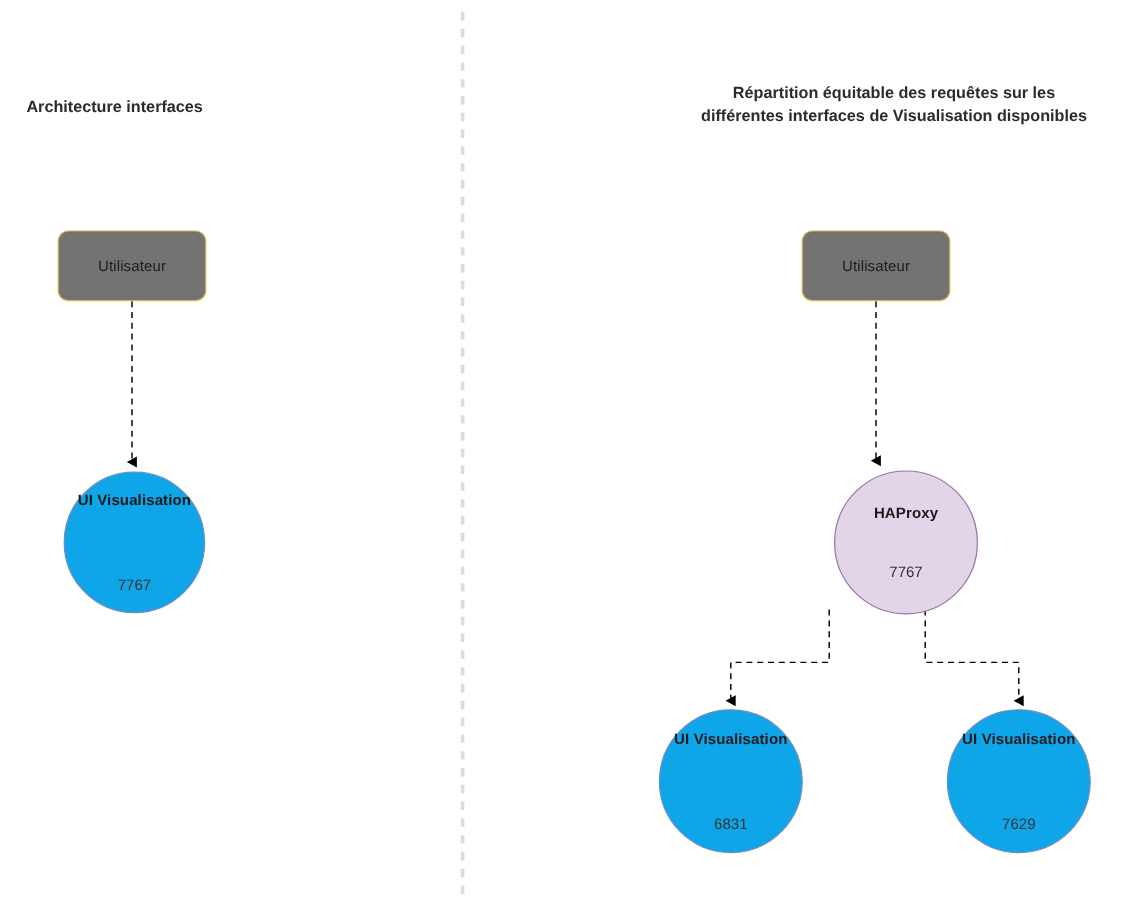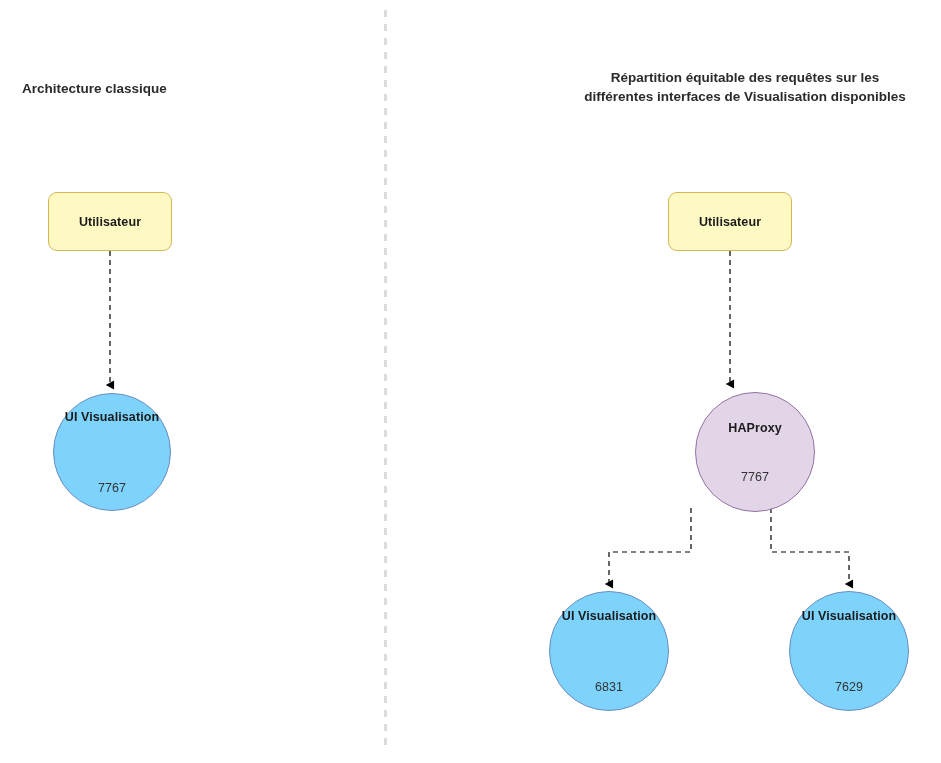--- a/index.html
+++ b/index.html
@@ -51,30 +51,29 @@
     box-sizing: border-box;
     display: flex;
     flex-direction: column;
     align-items: center;
     justify-content: center;
   }
 
   .node-box {
     border-radius: 9px;
     border: 1.4px solid #d6b656;
-    background: #fef9c3;
-    font-weight: bold;
+    background: #737373;
   }
 
   .node-circle {
     border-radius: 50%;
   }
   .circle-blue {
     border: 1.5px solid #6c8ebf;
-    background: #7dd3fc;
+    background: #0ea5e9;
     gap: 40px;
   }
   .circle-purple {
     border: 1.5px solid #9673a6;
     background: #e1d5e7;
   }
 
   .node-label {
     font-size: 12.5px;
     color: #1b1b1b;
@@ -124,21 +123,21 @@
 
     <line x1="110" y1="251" x2="110" y2="385" stroke="#000000" stroke-width="1.2" stroke-dasharray="5 4" marker-end="url(#arrowhead)"></line>
 
     <line x1="730" y1="251" x2="730" y2="384" stroke="#000000" stroke-width="1.2" stroke-dasharray="5 4" marker-end="url(#arrowhead)"></line>
 
     <path d="M 691 508 L 691 552 L 609 552 L 609 584" fill="none" stroke="#000000" stroke-width="1.2" stroke-dasharray="5 4" marker-end="url(#arrowhead)"></path>
 
     <path d="M 771 508 L 771 552 L 849 552 L 849 584" fill="none" stroke="#000000" stroke-width="1.2" stroke-dasharray="5 4" marker-end="url(#arrowhead)"></path>
   </svg>
 
-  <div class="panel-title" id="title-left">Architecture classique</div>
+  <div class="panel-title" id="title-left">Architecture interfaces</div>
 
   <div class="panel-title" id="title-right">Répartition équitable des requêtes sur les
 différentes interfaces de Visualisation disponibles</div>
 
   <div class="node node-box" id="node-user-left">
     <div class="node-label">Utilisateur</div>
   </div>
 
   <div class="node node-circle circle-blue" id="node-ui-left">
     <div class="node-label">UI Visualisation</div>

